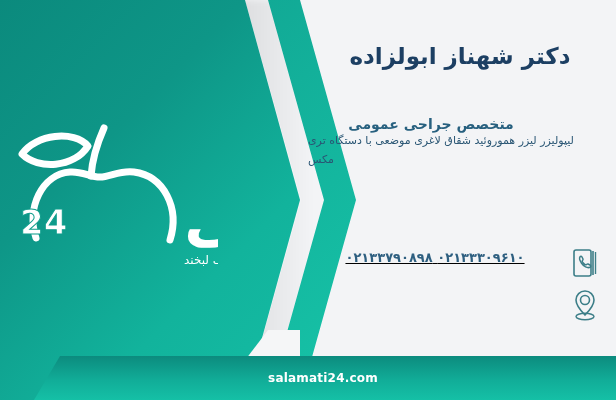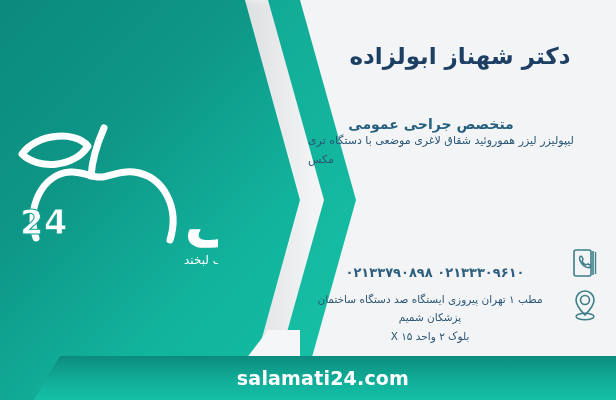--- a/index.html
+++ b/index.html
@@ -126,23 +126,24 @@
   }
 
   
   .row-phone {
     position: absolute;
     right: 16px;
     top: 246px;
     width: 300px;
     display: flex;
     flex-direction: row;
-    align-items: flex-end;
+    align-items: flex-start;
     justify-content: flex-start;
     direction: rtl;
+    text-decoration: underline;
   }
   .row-address {
     position: absolute;
     right: 16px;
     top: 288px;
     width: 300px;
     display: flex;
     flex-direction: row;
     align-items: flex-start;
     justify-content: flex-start;
@@ -189,21 +190,21 @@
     clip-path: polygon(60px 0, 616px 0, 616px 44px, 34px 44px);
   }
   .footer-url {
     position: absolute;
     left: 0; bottom: 0;
     width: 616px; height: 44px;
     display: flex;
     align-items: center;
     justify-content: center;
     color: #ffffff;
-    font-size: 19px;
+    font-size: 12px;
     font-weight: bold;
     letter-spacing: 0.2px;
     z-index: 6;
     padding-left: 30px;
   }
 
   
   .footer-wedge {
     position: absolute;
     left: 0; bottom: 0;
@@ -267,24 +268,20 @@
     </div>
 
     <div class="row-address">
       <span class="icon-box">
         <svg width="28" height="34" viewBox="0 0 28 34" xmlns="http://www.w3.org/2000/svg">
           <path d="M14 3 C19 3, 23 7, 23 12 C23 18, 14 27, 14 27 C14 27, 5 18, 5 12 C5 7, 9 3, 14 3 Z" fill="none" stroke="#3c7e88" stroke-width="1.6"></path>
           <circle cx="14" cy="12" r="4.5" fill="none" stroke="#3c7e88" stroke-width="1.6"></circle>
           <ellipse cx="14" cy="28.5" rx="9" ry="3.2" fill="none" stroke="#3c7e88" stroke-width="1.4"></ellipse>
         </svg>
       </span>
-      <span class="address-text">
-        <span>مطب ۱ تهران پیروزی ایستگاه صد دستگاه ساختمان پزشکان شمیم</span><br>
-        <span>بلوک ۲ واحد ۱۵ X</span>
-      </span>
     </div>
 
   </div>
 
   <div class="footer-bar"></div>
   <div class="footer-wedge"></div>
   <div class="footer-url">salamati24.com</div>
 
 </div>
 

